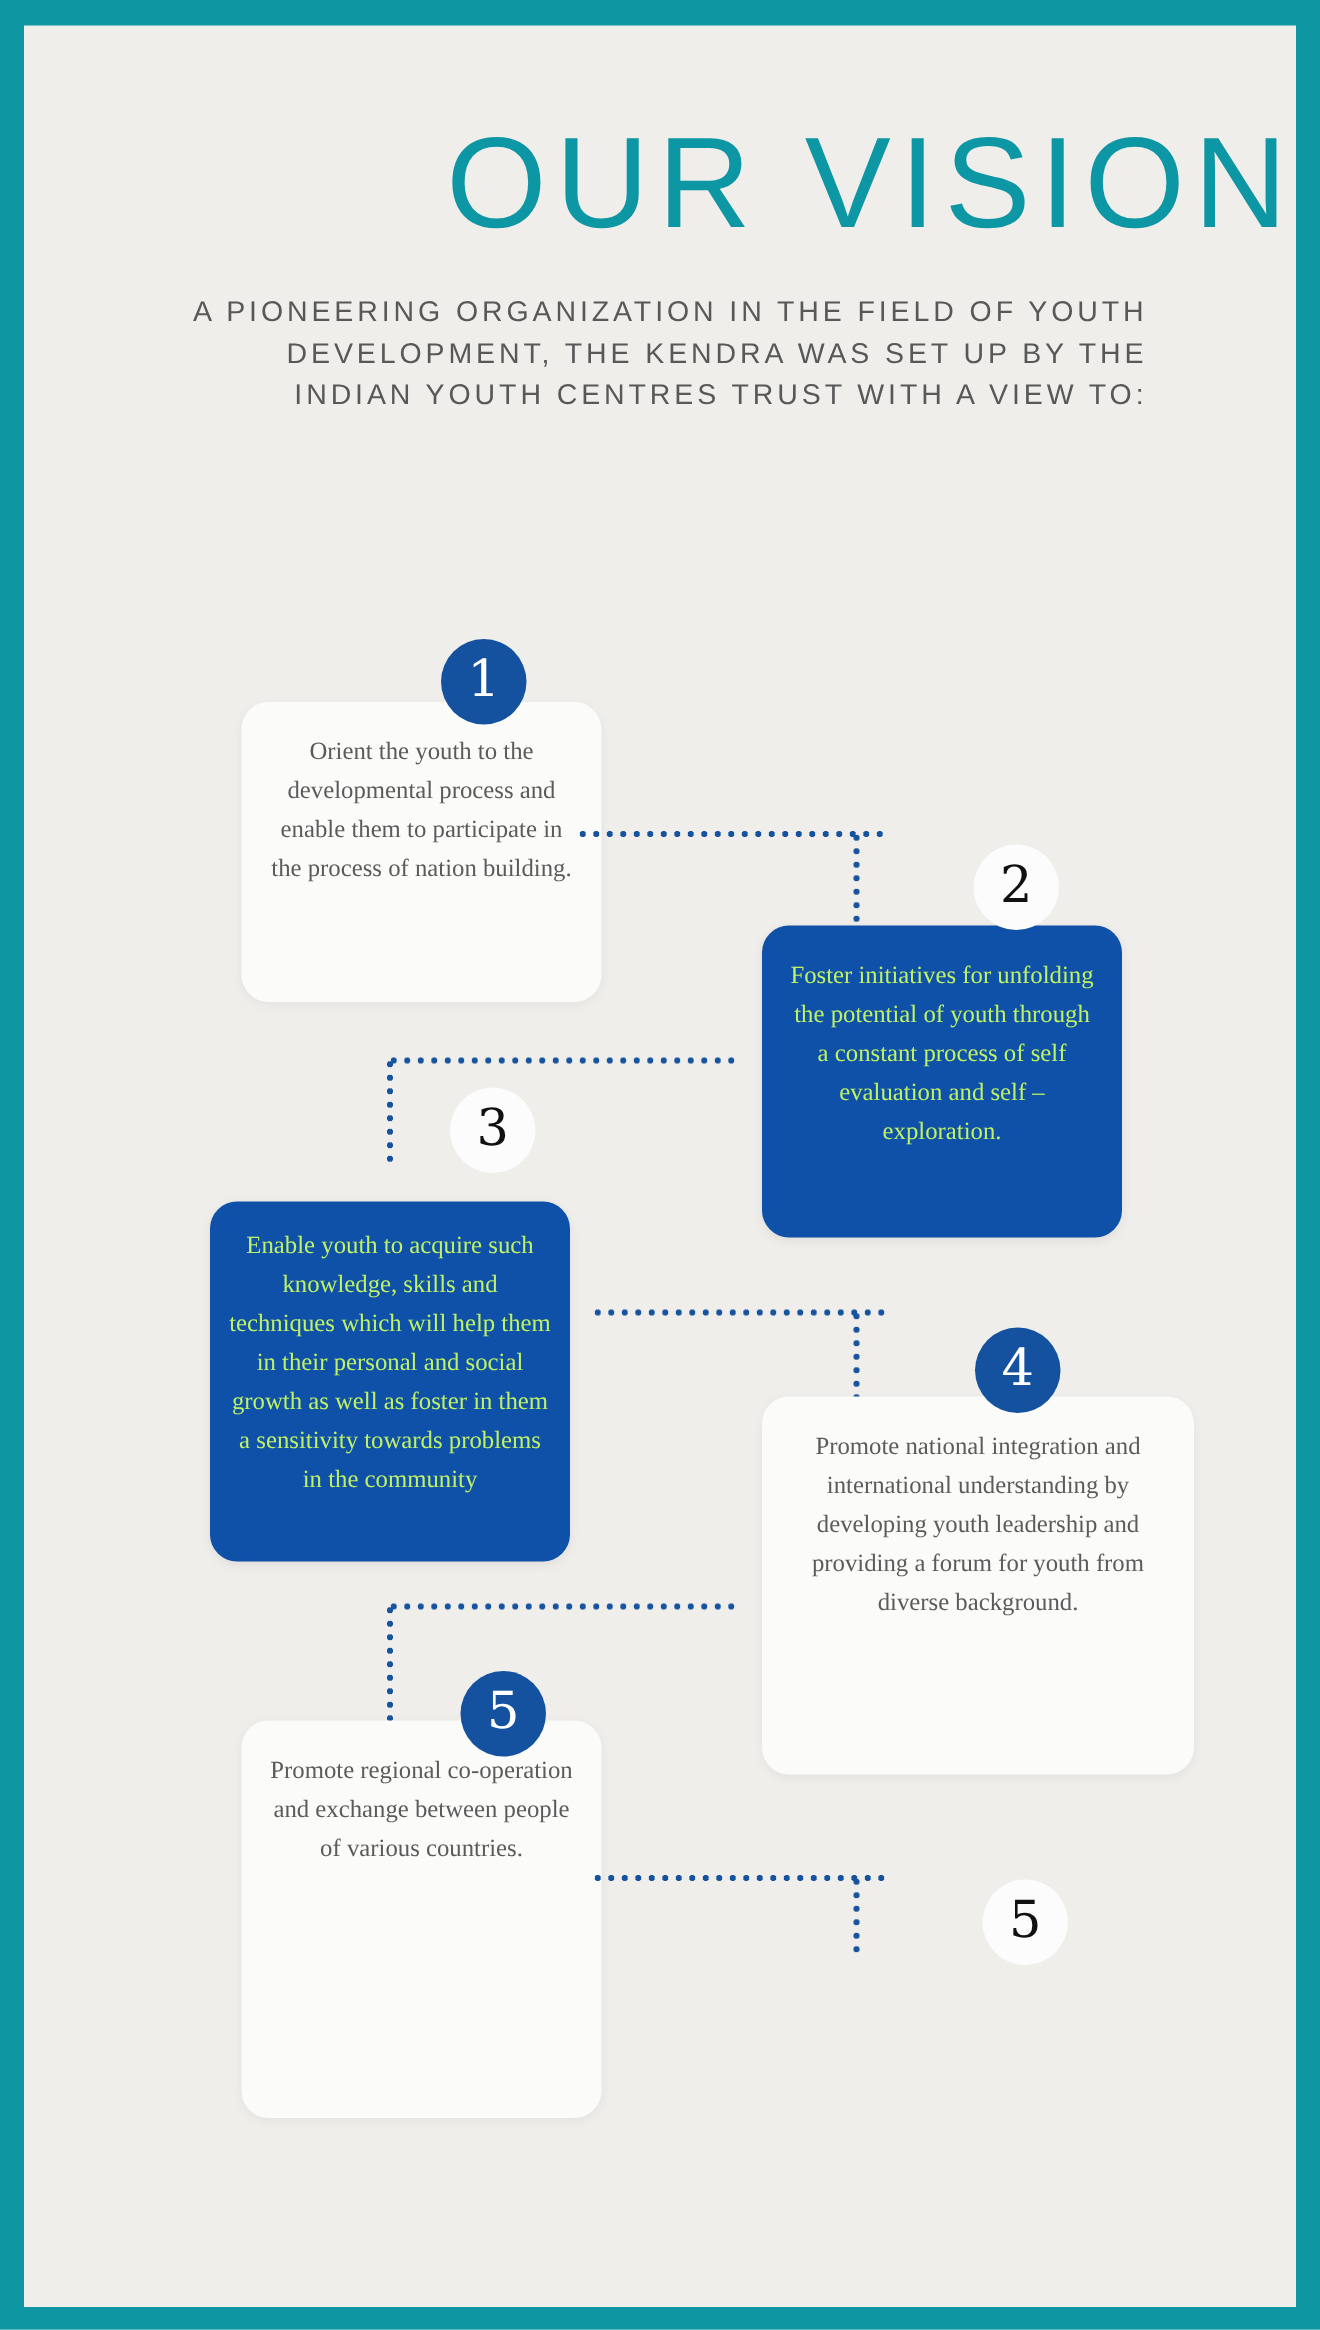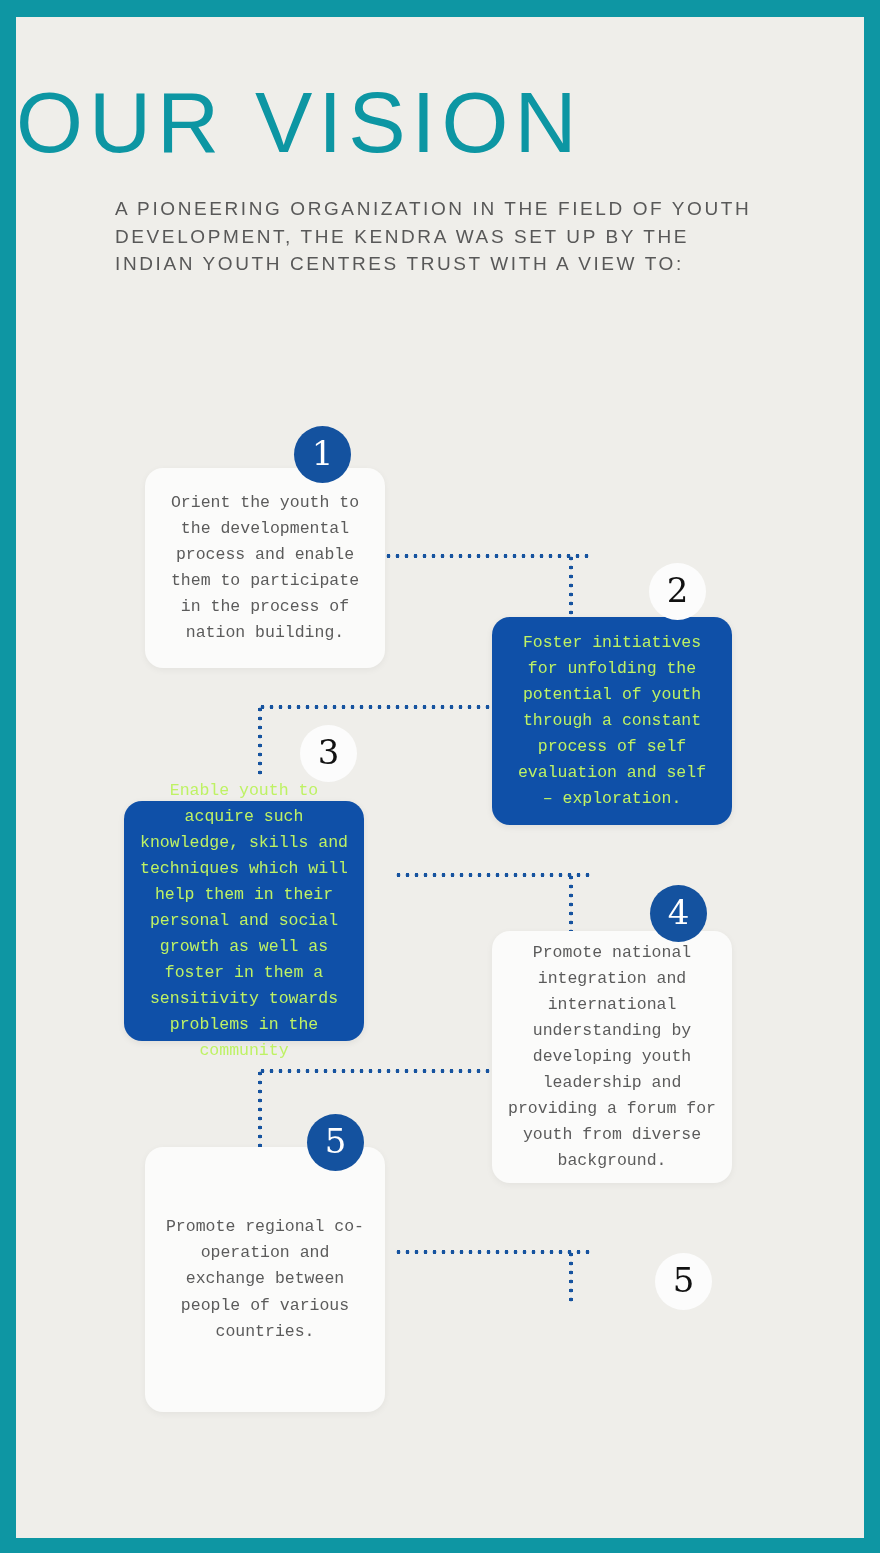--- a/index.html
+++ b/index.html
@@ -31,21 +31,21 @@
     background: #efeeea;
     overflow: hidden;
   }
 
   
   .header {
     position: absolute;
     left: 0;
     right: 0;
     top: 62px;
-    text-align: left;
+    text-align: right;
   }
 
   .title {
     color: #0d96a3;
     font-family: "Liberation Sans", sans-serif;
     font-size: 86px;
     font-weight: 400;
     letter-spacing: 6px;
     line-height: 1.0;
     white-space: nowrap;
@@ -62,26 +62,26 @@
     line-height: 1.45;
     text-transform: uppercase;
   }
 
   
   .card {
     position: absolute;
     border-radius: 18px;
     padding: 20px 18px;
     display: flex;
-    align-items: center;
     justify-content: center;
     text-align: center;
     font-size: 16.5px;
     line-height: 1.58;
-    font-family: Liberation Mono, monospace;
+    font-family: Liberation Serif, serif;
+    margin-left: 16px;
   }
 
   .card .card-text { width: 100%; display: block; }
 
   .card.light {
     background: #fbfbfa;
     color: #5b5b5b;
     box-shadow: 0 2px 7px rgba(0,0,0,0.05);
   }
 
@@ -173,21 +173,21 @@
       <span>2</span>
     </div>
 
     <div class="card dark" style="left:108px; top:784px; width:240px; height:240px; padding:16px 12px;">
       <span class="card-text">Enable youth to acquire such knowledge, skills and techniques which will help them in their personal and social growth as well as foster in them a sensitivity towards problems in the community</span>
     </div>
     <div class="badge white" style="left:284px; top:708px;">
       <span>3</span>
     </div>
 
-    <div class="card light" style="left:476px; top:914px; width:240px; height:252px; padding:20px 14px;">
+    <div class="card light" style="left:476px; top:914px; width:288px; height:252px; padding:20px 14px;">
       <span class="card-text">Promote national integration and international understanding by developing youth leadership and providing a forum for youth from diverse background.</span>
     </div>
     <div class="badge blue" style="left:634px; top:868px;">
       <span>4</span>
     </div>
 
     <div class="card light" style="left:129px; top:1130px; width:240px; height:265px;">
       <span class="card-text">Promote regional co-operation and exchange between people of various countries.</span>
     </div>
     <div class="badge blue" style="left:291px; top:1097px;">

